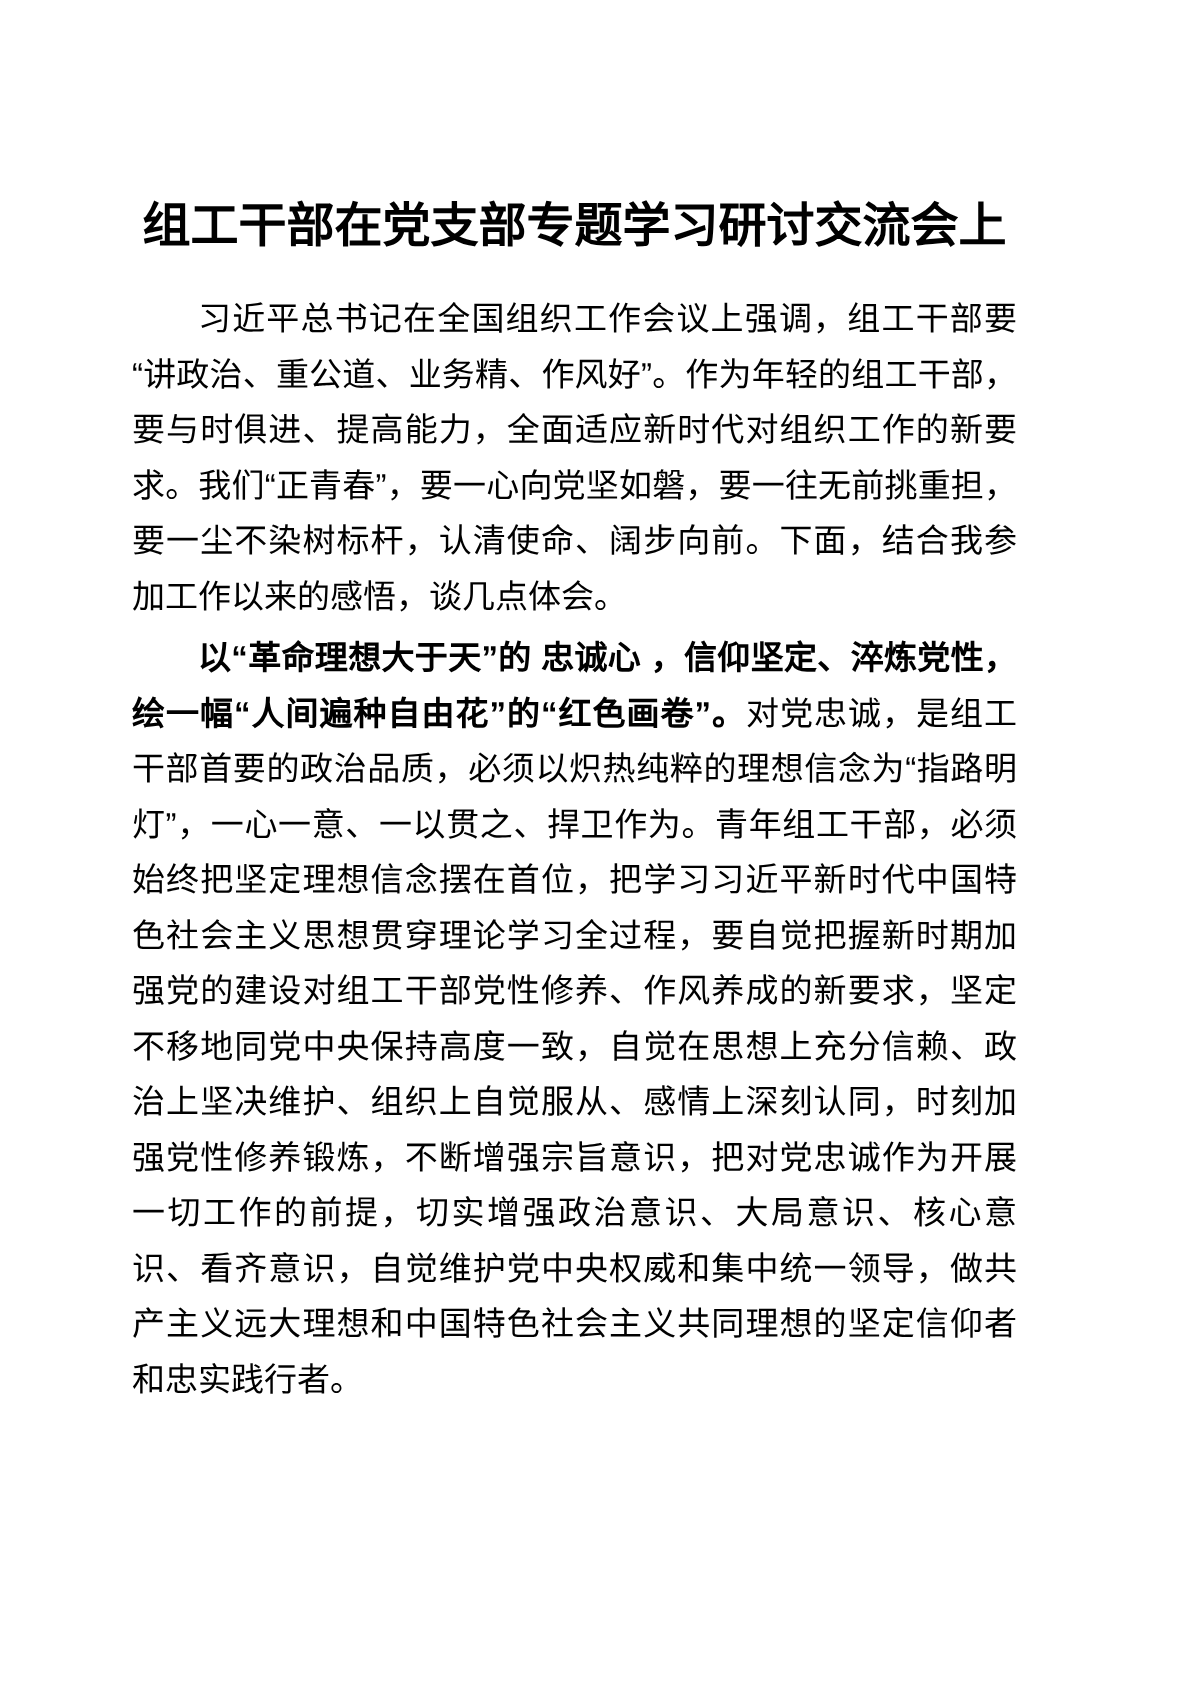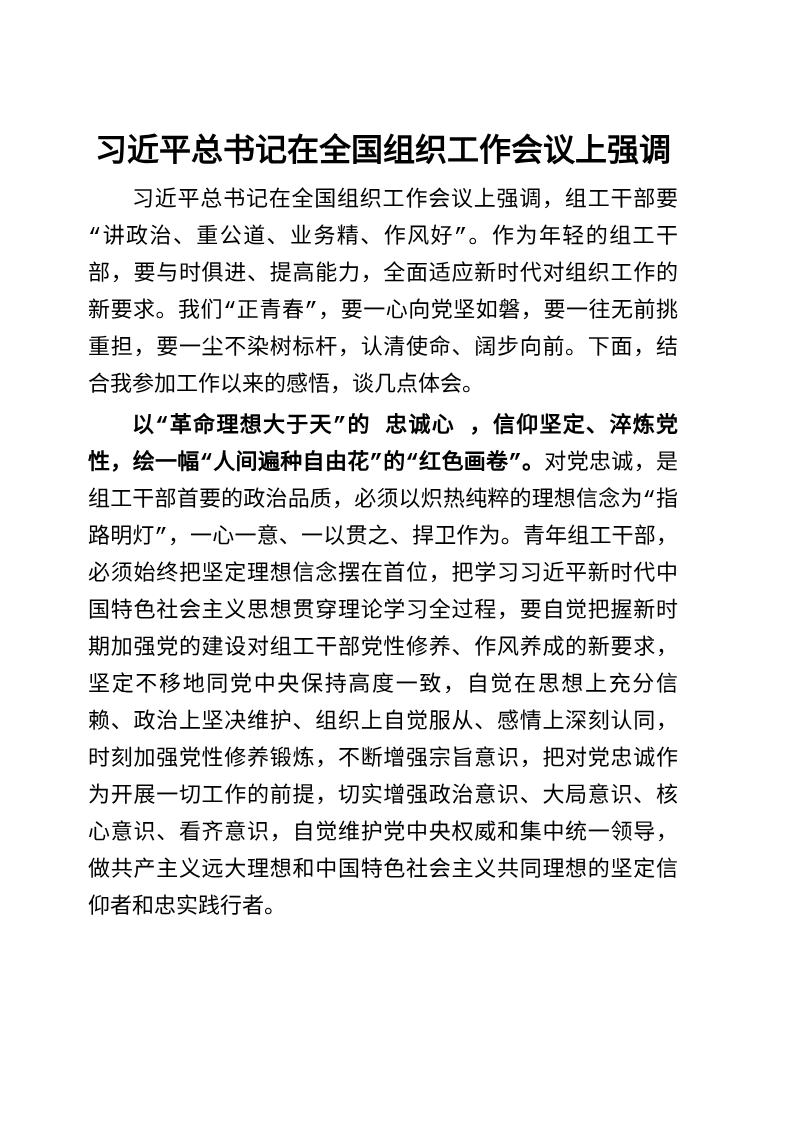--- a/index.html
+++ b/index.html
@@ -21,22 +21,22 @@
   .doc-title {
     font-family: "Liberation Sans", "DejaVu Sans", sans-serif;
     font-weight: 700;
     font-size: 32px;
     line-height: 64px;
     text-align: center;
     letter-spacing: 0;
     color: #000000;
   }
   .doc-body {
-    margin-top: 0;
-    font-family: Liberation Mono, monospace;
+    margin-top: 12px;
+    font-family: Liberation Sans, sans-serif;
     font-size: 22px;
     line-height: 37px;
     color: #000000;
   }
   .para {
     margin: 0 0 4px 0;
     text-indent: 2em;
     text-align: justify;
     text-justify: inter-character;
     word-break: normal;
@@ -47,21 +47,21 @@
   .para .body-text {
     font-weight: 400;
   }
 </style>
 </head>
 <body>
 
 <div class="page">
 
   <div class="doc-title">
-    <div>习近平总书记在全国组织工作会议上强调</div>
+    <div>组工干部在党支部专题学习研讨交流会上</div>
   </div>
 
   <div class="doc-body">
 
     <p class="para"><span class="body-text">习近平总书记在全国组织工作会议上强调，组工干部要“讲政治、重公道、业务精、作风好”。作为年轻的组工干部，要与时俱进、提高能力，全面适应新时代对组织工作的新要求。我们“正青春”，要一心向党坚如磐，要一往无前挑重担，要一尘不染树标杆，认清使命、阔步向前。下面，结合我参加工作以来的感悟，谈几点体会。</span></p>
 
     <p class="para"><span class="lead-bold">以“革命理想大于天”的 忠诚心 ，信仰坚定、淬炼党性，绘一幅“人间遍种自由花”的“红色画卷”。</span><span class="body-text">对党忠诚，是组工干部首要的政治品质，必须以炽热纯粹的理想信念为“指路明灯”，一心一意、一以贯之、捍卫作为。青年组工干部，必须始终把坚定理想信念摆在首位，把学习习近平新时代中国特色社会主义思想贯穿理论学习全过程，要自觉把握新时期加强党的建设对组工干部党性修养、作风养成的新要求，坚定不移地同党中央保持高度一致，自觉在思想上充分信赖、政治上坚决维护、组织上自觉服从、感情上深刻认同，时刻加强党性修养锻炼，不断增强宗旨意识，把对党忠诚作为开展一切工作的前提，切实增强政治意识、大局意识、核心意识、看齐意识，自觉维护党中央权威和集中统一领导，做共产主义远大理想和中国特色社会主义共同理想的坚定信仰者和忠实践行者。</span></p>
 
 
   </div>

